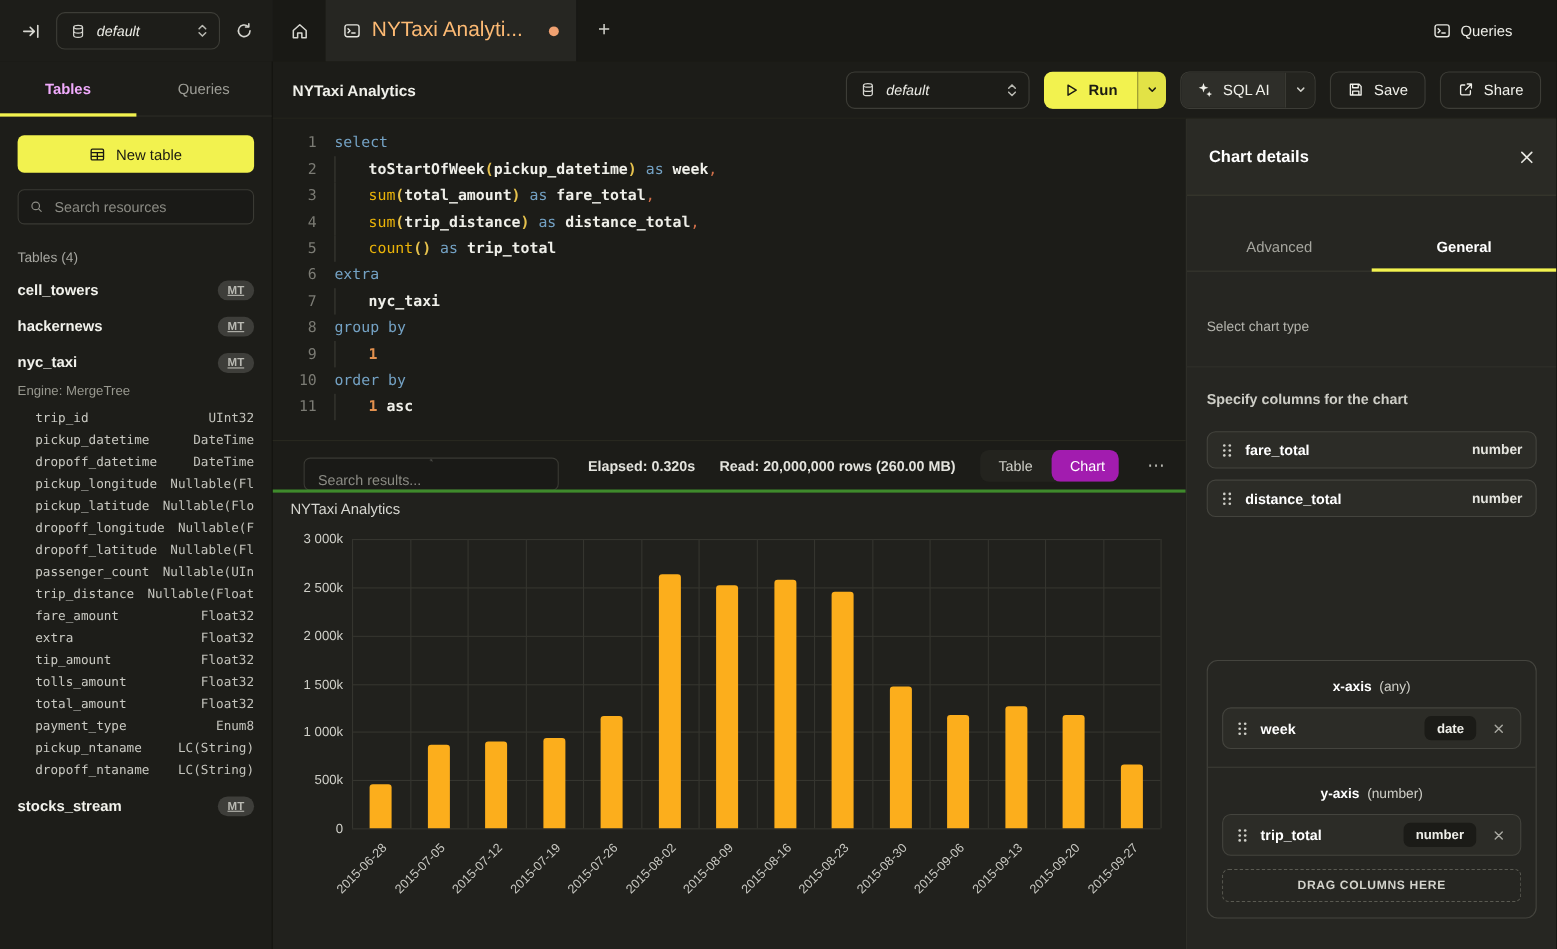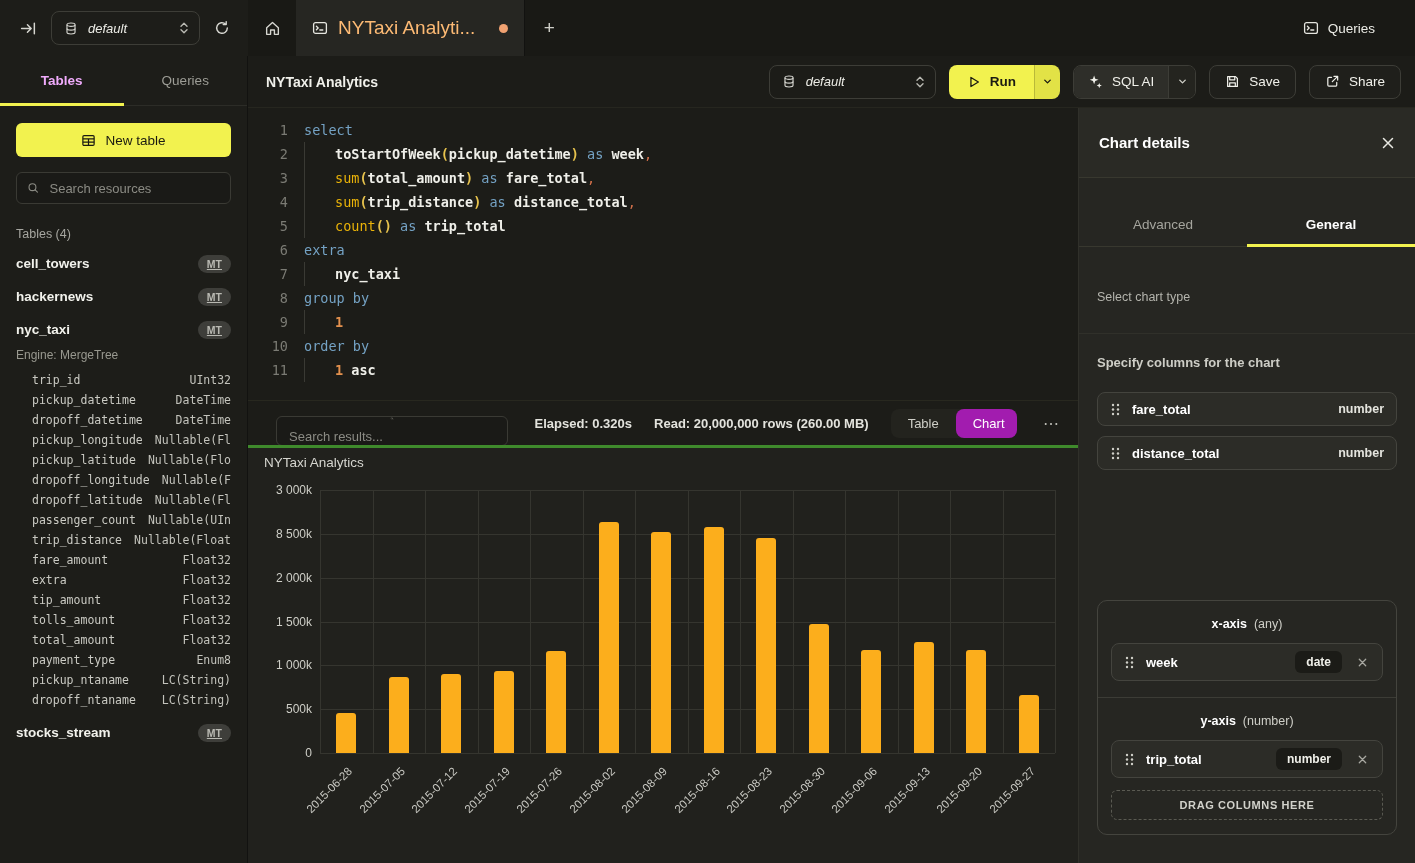--- a/index.html
+++ b/index.html
@@ -402,21 +402,21 @@
                 <div class="ytick" style="top: 256px;">0</div>
                 <div class="hgrid" style="top: 219.167px;"></div>
                 <div class="ytick" style="top: 212.167px;">500k</div>
                 <div class="hgrid" style="top: 175.333px;"></div>
                 <div class="ytick" style="top: 168.333px;">1 000k</div>
                 <div class="hgrid" style="top: 131.5px;"></div>
                 <div class="ytick" style="top: 124.5px;">1 500k</div>
                 <div class="hgrid" style="top: 87.6667px;"></div>
                 <div class="ytick" style="top: 80.6667px;">2 000k</div>
                 <div class="hgrid" style="top: 43.8333px;"></div>
-                <div class="ytick" style="top: 36.8333px;">8 500k</div>
+                <div class="ytick" style="top: 36.8333px;">2 500k</div>
                 <div class="hgrid" style="top: 0px;"></div>
                 <div class="ytick" style="top: -7px;">3 000k</div>
                 <div class="vgrid" style="left: 0px;"></div>
                 <div class="vgrid" style="left: 52.5px;"></div>
                 <div class="vgrid" style="left: 105px;"></div>
                 <div class="vgrid" style="left: 157.5px;"></div>
                 <div class="vgrid" style="left: 210px;"></div>
                 <div class="vgrid" style="left: 262.5px;"></div>
                 <div class="vgrid" style="left: 315px;"></div>
                 <div class="vgrid" style="left: 367.5px;"></div>

